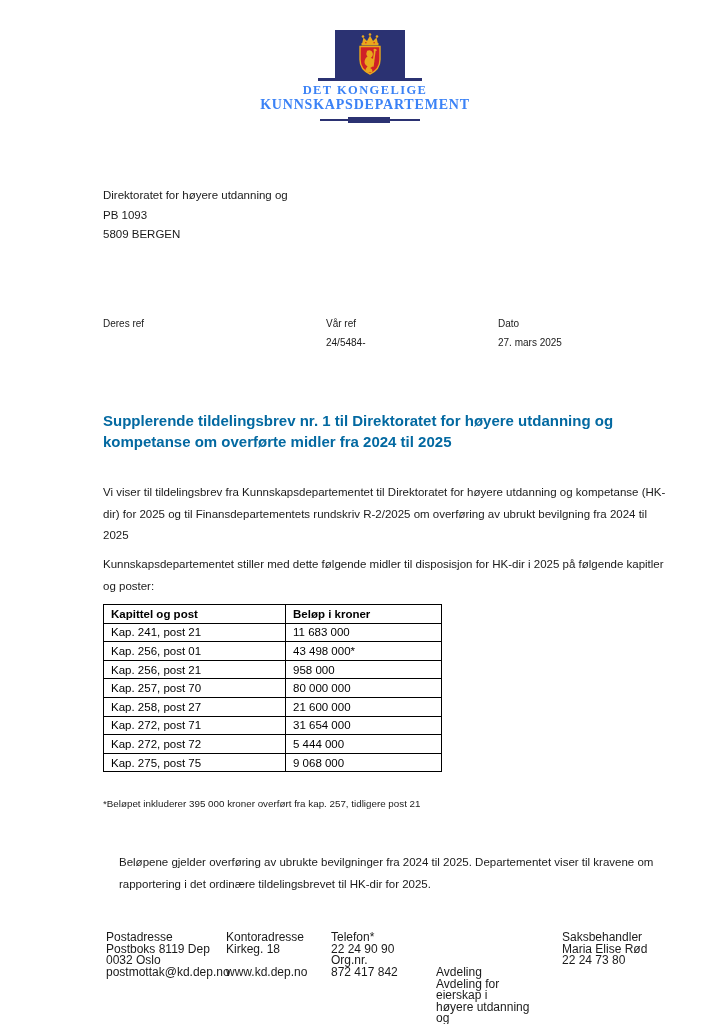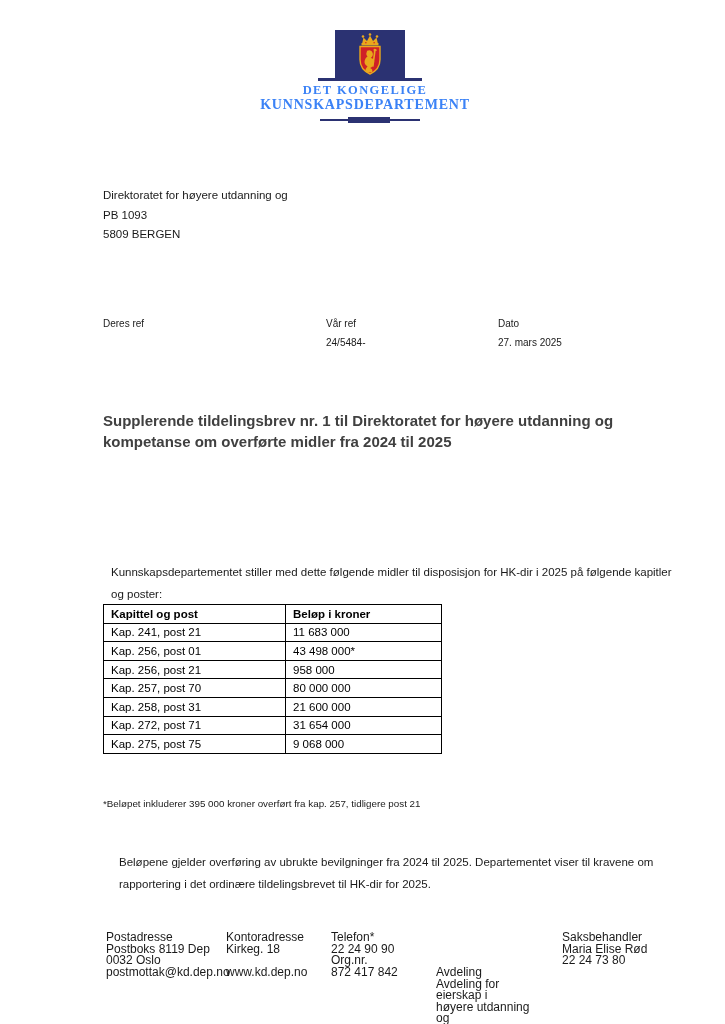--- a/index.html
+++ b/index.html
@@ -28,21 +28,21 @@
   
   .recipient{position:absolute;left:103px;top:186px;font-size:11.5px;line-height:19.5px;}
   
   .ref-label,.ref-value{position:absolute;font-size:10px;line-height:12px;}
   .ref-label{top:318px;}
   .ref-value{top:337px;}
   .refcol-1{left:103px;} .refcol-2{left:326px;} .refcol-3{left:498px;}
   
   .title{
     position:absolute;left:103px;top:411px;width:566px;
-    font-size:15px;font-weight:bold;line-height:20.5px;color:#404040;
+    font-size:15px;font-weight:bold;line-height:20.5px;color:#0369a1;
   }
   .para{position:absolute;left:103px;width:568px;font-size:11.5px;line-height:21.5px;}
   .para-1{top:482px;}
   .para-2{top:554px;}
   .para-3{top:836px;}
   
   .money-table{
     position:absolute;left:103px;top:604px;
     border-collapse:collapse;font-size:11.5px;color:#000;
     table-layout:fixed;
@@ -105,21 +105,22 @@
 
   <div class="ref-label refcol-1">Deres ref</div>
   <div class="ref-label refcol-2">Vår ref</div>
   <div class="ref-label refcol-3">Dato</div>
   <div class="ref-value refcol-1"></div>
   <div class="ref-value refcol-2">24/5484-</div>
   <div class="ref-value refcol-3">27. mars 2025</div>
 
   <h1 class="title" style="margin:0">Supplerende tildelingsbrev nr. 1 til Direktoratet for høyere utdanning og kompetanse om overførte midler fra 2024 til 2025</h1>
 
-  <p class="para para-2" style="margin:8px">Kunnskapsdepartementet stiller med dette følgende midler til disposisjon for HK-dir i 2025 på følgende kapitler og poster:</p>
+  <p class="para para-1" style="margin:0">Vi viser til tildelingsbrev fra Kunnskapsdepartementet til Direktoratet for høyere utdanning og kompetanse (HK-dir) for 2025 og til Finansdepartementets rundskriv R-2/2025 om overføring av ubrukt bevilgning fra 2024 til 2025</p>
+  <p class="para para-2" style="margin:0">Kunnskapsdepartementet stiller med dette følgende midler til disposisjon for HK-dir i 2025 på følgende kapitler og poster:</p>
 
   <table class="money-table">
     <colgroup>
         <col class="col-kap">
         <col class="col-belop">
       </colgroup>
     <thead>
       <tr>
         <th>Kapittel og post</th>
         <th>Beløp i kroner</th>
@@ -136,26 +137,30 @@
         </tr>
       <tr>
           <td>Kap. 256, post 21</td>
           <td>958 000</td>
         </tr>
       <tr>
           <td>Kap. 257, post 70</td>
           <td>80 000 000</td>
         </tr>
       <tr>
-          <td>Kap. 258, post 31</td>
+          <td>Kap. 258, post 27</td>
           <td>21 600 000</td>
         </tr>
       <tr>
           <td>Kap. 272, post 71</td>
           <td>31 654 000</td>
+        </tr>
+      <tr>
+          <td>Kap. 272, post 72</td>
+          <td>5 444 000</td>
         </tr>
       <tr>
           <td>Kap. 275, post 75</td>
           <td>9 068 000</td>
         </tr>
     </tbody>
   </table>
   <div class="footnote">*Beløpet inkluderer 395 000 kroner overført fra kap. 257, tidligere post 21</div>
 
   <p class="para para-3" style="margin:16px">Beløpene gjelder overføring av ubrukte bevilgninger fra 2024 til 2025. Departementet viser til kravene om rapportering i det ordinære tildelingsbrevet til HK-dir for 2025.</p>

